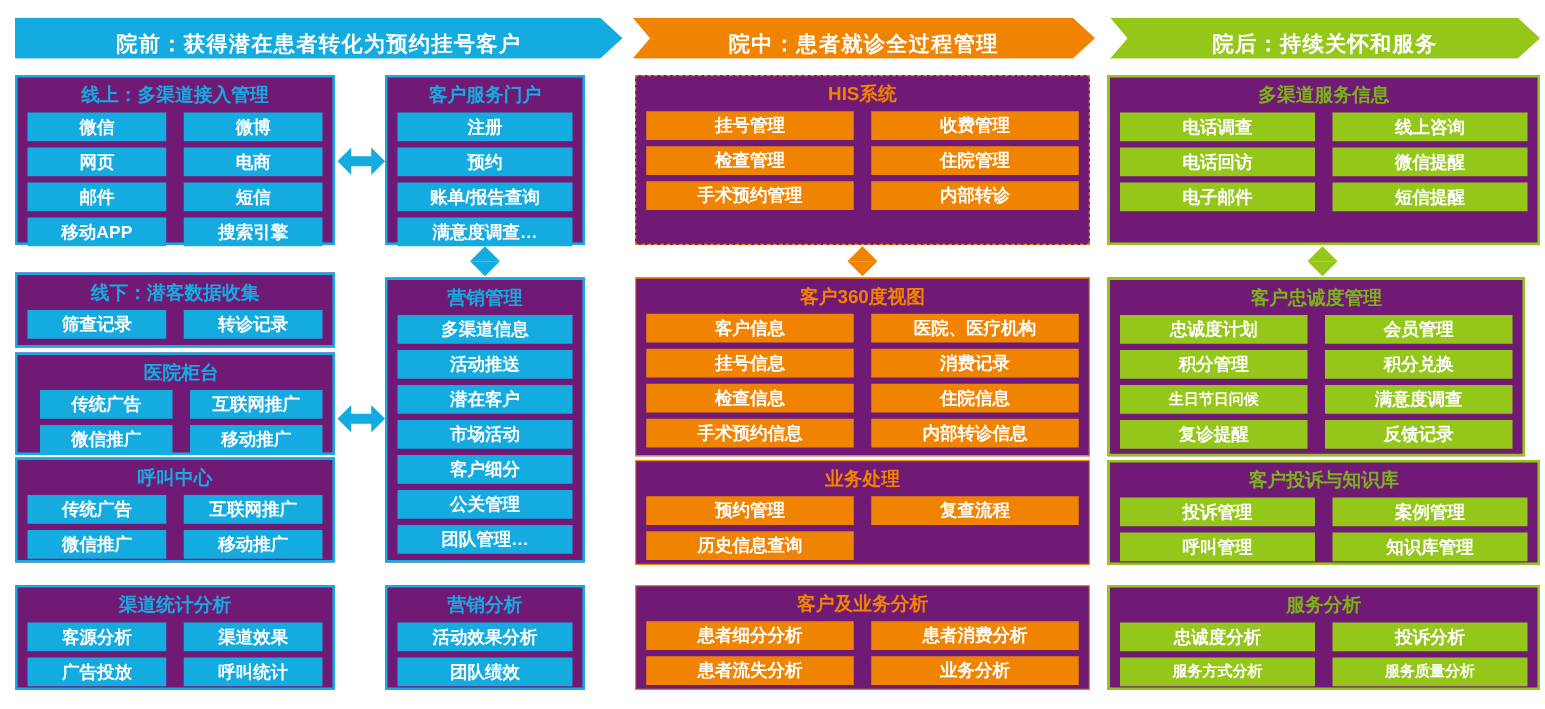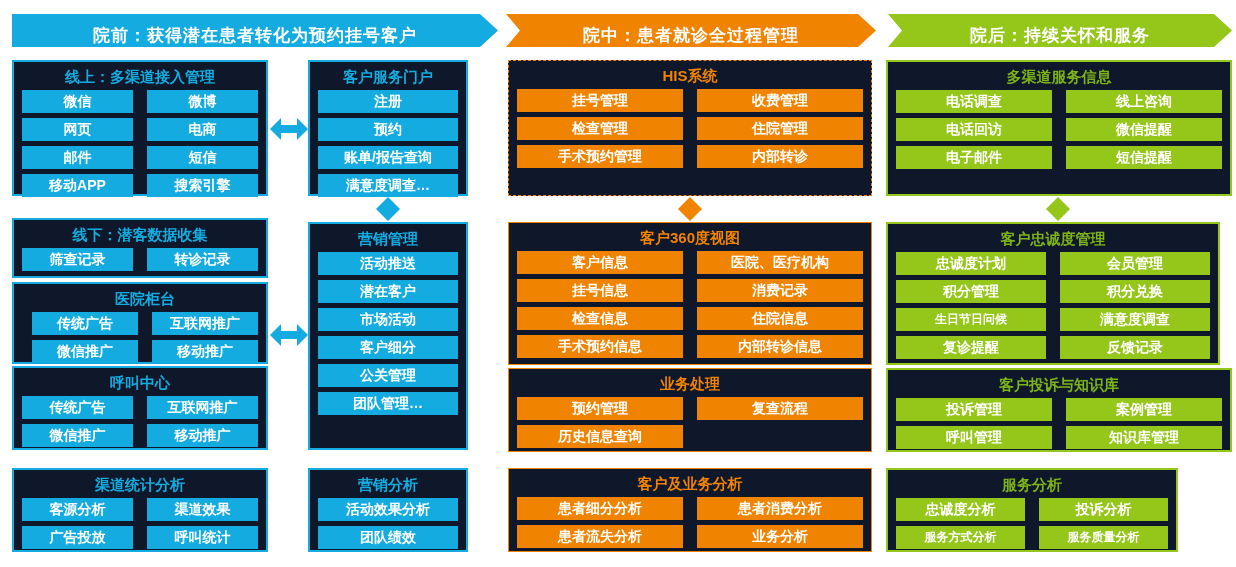--- a/index.html
+++ b/index.html
@@ -11,21 +11,21 @@
           font-size:17px;display:flex;align-items:flex-end;justify-content:center;
           letter-spacing:1px;}
   .banner.blue{background:#14ACE0;
     clip-path:polygon(0 0,calc(100% - 18px) 0,100% 50%,calc(100% - 18px) 100%,0 100%);}
   .banner.orange{background:#F08300;
     clip-path:polygon(0 0,calc(100% - 18px) 0,100% 50%,calc(100% - 18px) 100%,0 100%,14px 50%);}
   .banner.green{background:#95C61A;
     clip-path:polygon(0 0,calc(100% - 18px) 0,100% 50%,calc(100% - 18px) 100%,0 100%,14px 50%);}
 
   
-  .box{position:absolute;background:#0f172a;box-sizing:border-box;padding:3px 8px 4px;}
+  .box{position:absolute;background:#701a75;box-sizing:border-box;padding:3px 8px 4px;}
   .box-title{text-align:center;font-weight:bold;font-size:15px;line-height:23px;
              white-space:nowrap;margin-bottom:2px;}
   .grid{display:grid;gap:5px 14px;}
   .g2{grid-template-columns:1fr 1fr;}
   .g1{grid-template-columns:1fr;}
   .item{height:23px;display:flex;align-items:center;justify-content:center;
         color:#fff;font-size:14px;font-weight:bold;white-space:nowrap;overflow:hidden;}
   .item.sm{font-size:12px;}
 
   .c-blue{border:2px solid #14ACE0;}
@@ -138,20 +138,21 @@
       <div class="item">注册</div>
       <div class="item">预约</div>
       <div class="item">账单/报告查询</div>
       <div class="item">满意度调查…</div>
     </div>
   </div>
 
   <div class="box c-blue" style="left:308px;top:222px;width:160px;height:228px;">
     <div class="box-title">营销管理</div>
     <div class="grid g1">
+      <div class="item">多渠道信息</div>
       <div class="item">活动推送</div>
       <div class="item">潜在客户</div>
       <div class="item">市场活动</div>
       <div class="item">客户细分</div>
       <div class="item">公关管理</div>
       <div class="item">团队管理…</div>
     </div>
   </div>
 
   <div class="box c-blue" style="left:308px;top:468px;width:160px;height:84px;">
@@ -236,21 +237,21 @@
   <div class="box c-green" style="left:886px;top:368px;width:346px;height:84px;">
     <div class="box-title">客户投诉与知识库</div>
     <div class="grid g2">
       <div class="item">投诉管理</div>
       <div class="item">案例管理</div>
       <div class="item">呼叫管理</div>
       <div class="item">知识库管理</div>
     </div>
   </div>
 
-  <div class="box c-green" style="left:886px;top:468px;width:292px;height:84px;">
+  <div class="box c-green" style="left:886px;top:468px;width:346px;height:84px;">
     <div class="box-title">服务分析</div>
     <div class="grid g2">
       <div class="item">忠诚度分析</div>
       <div class="item">投诉分析</div>
       <div class="item sm">服务方式分析</div>
       <div class="item sm">服务质量分析</div>
     </div>
   </div>
 
   <div class="h-arrow" style="left:270px;top:118px;">

